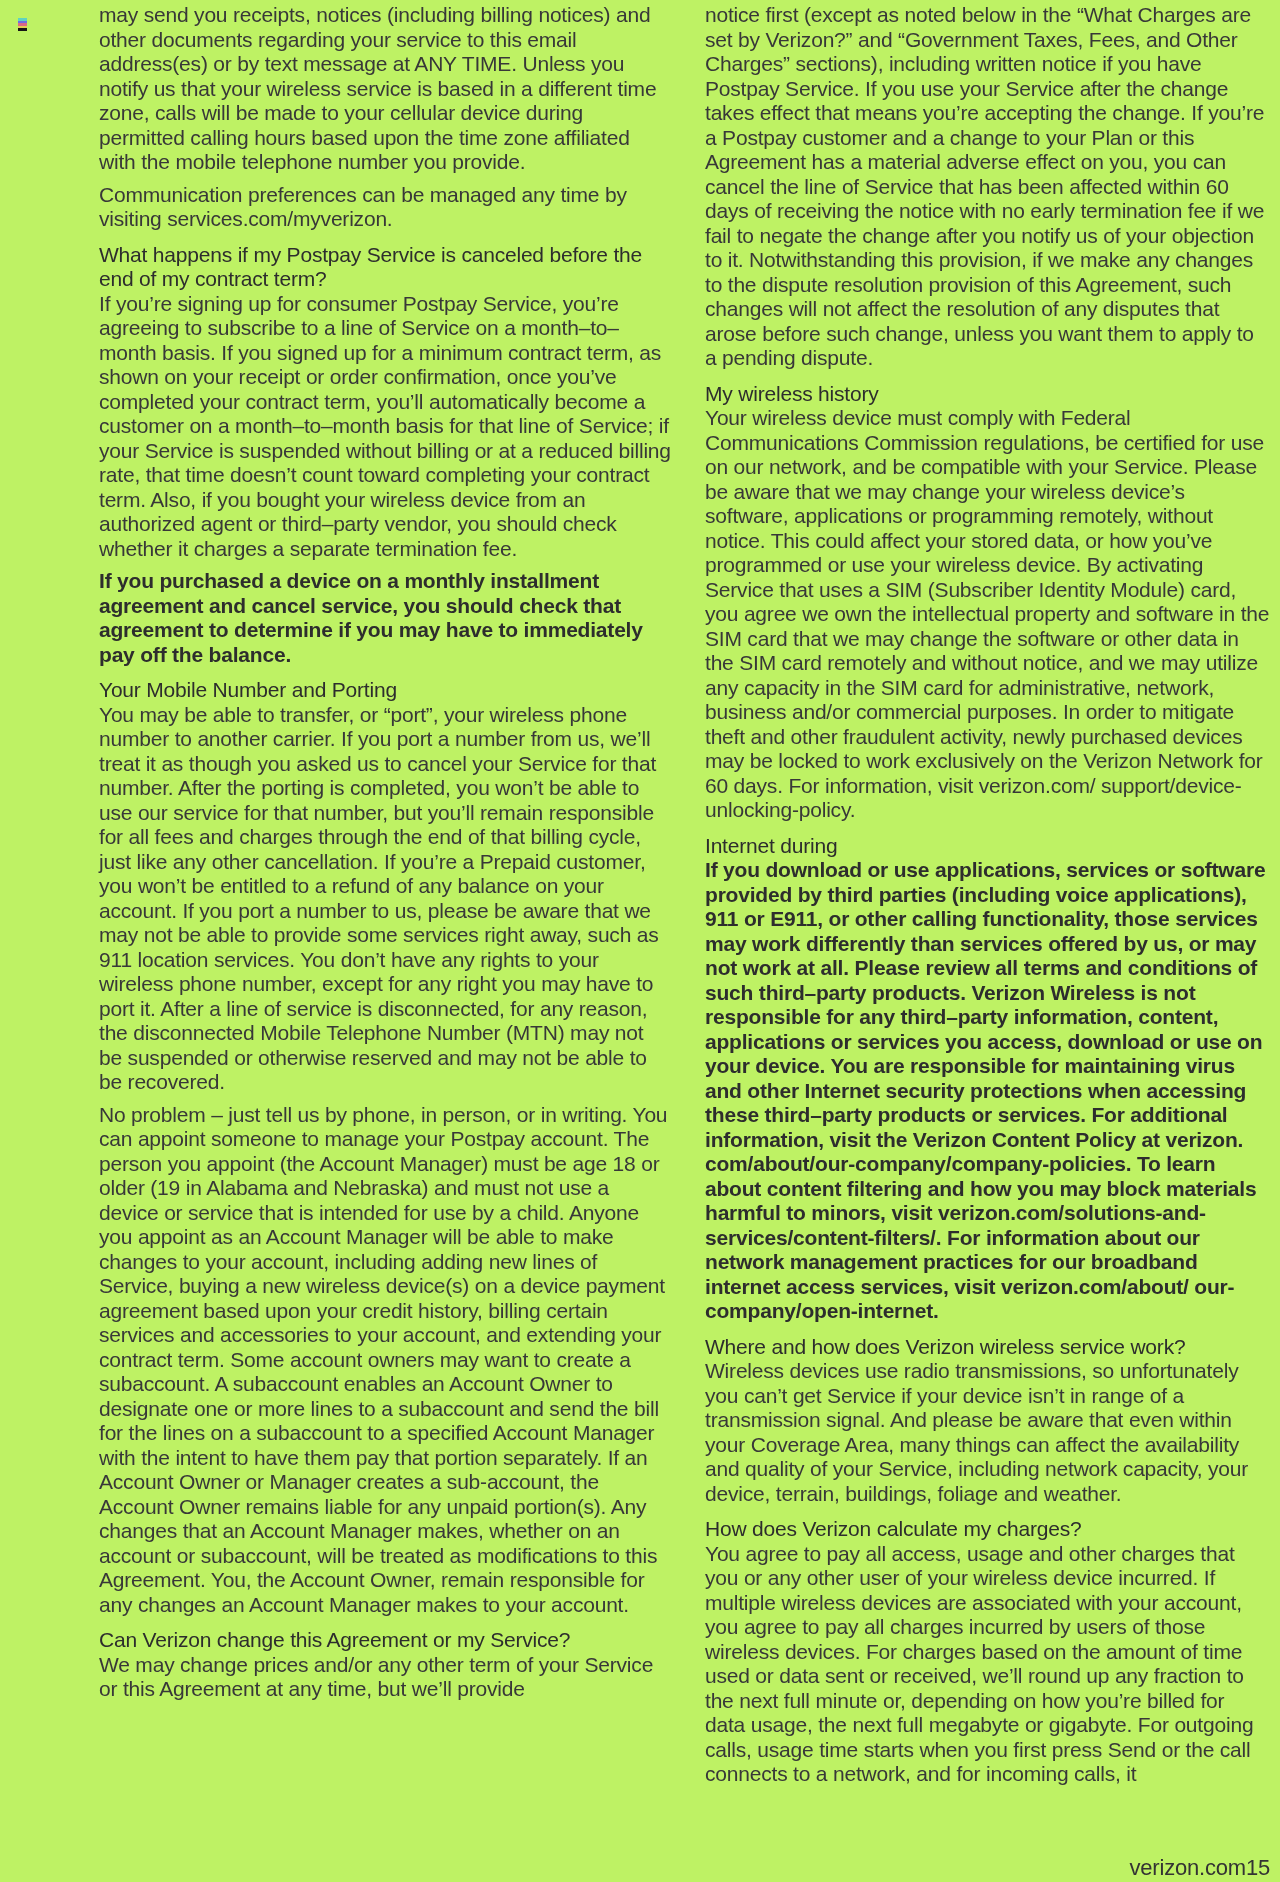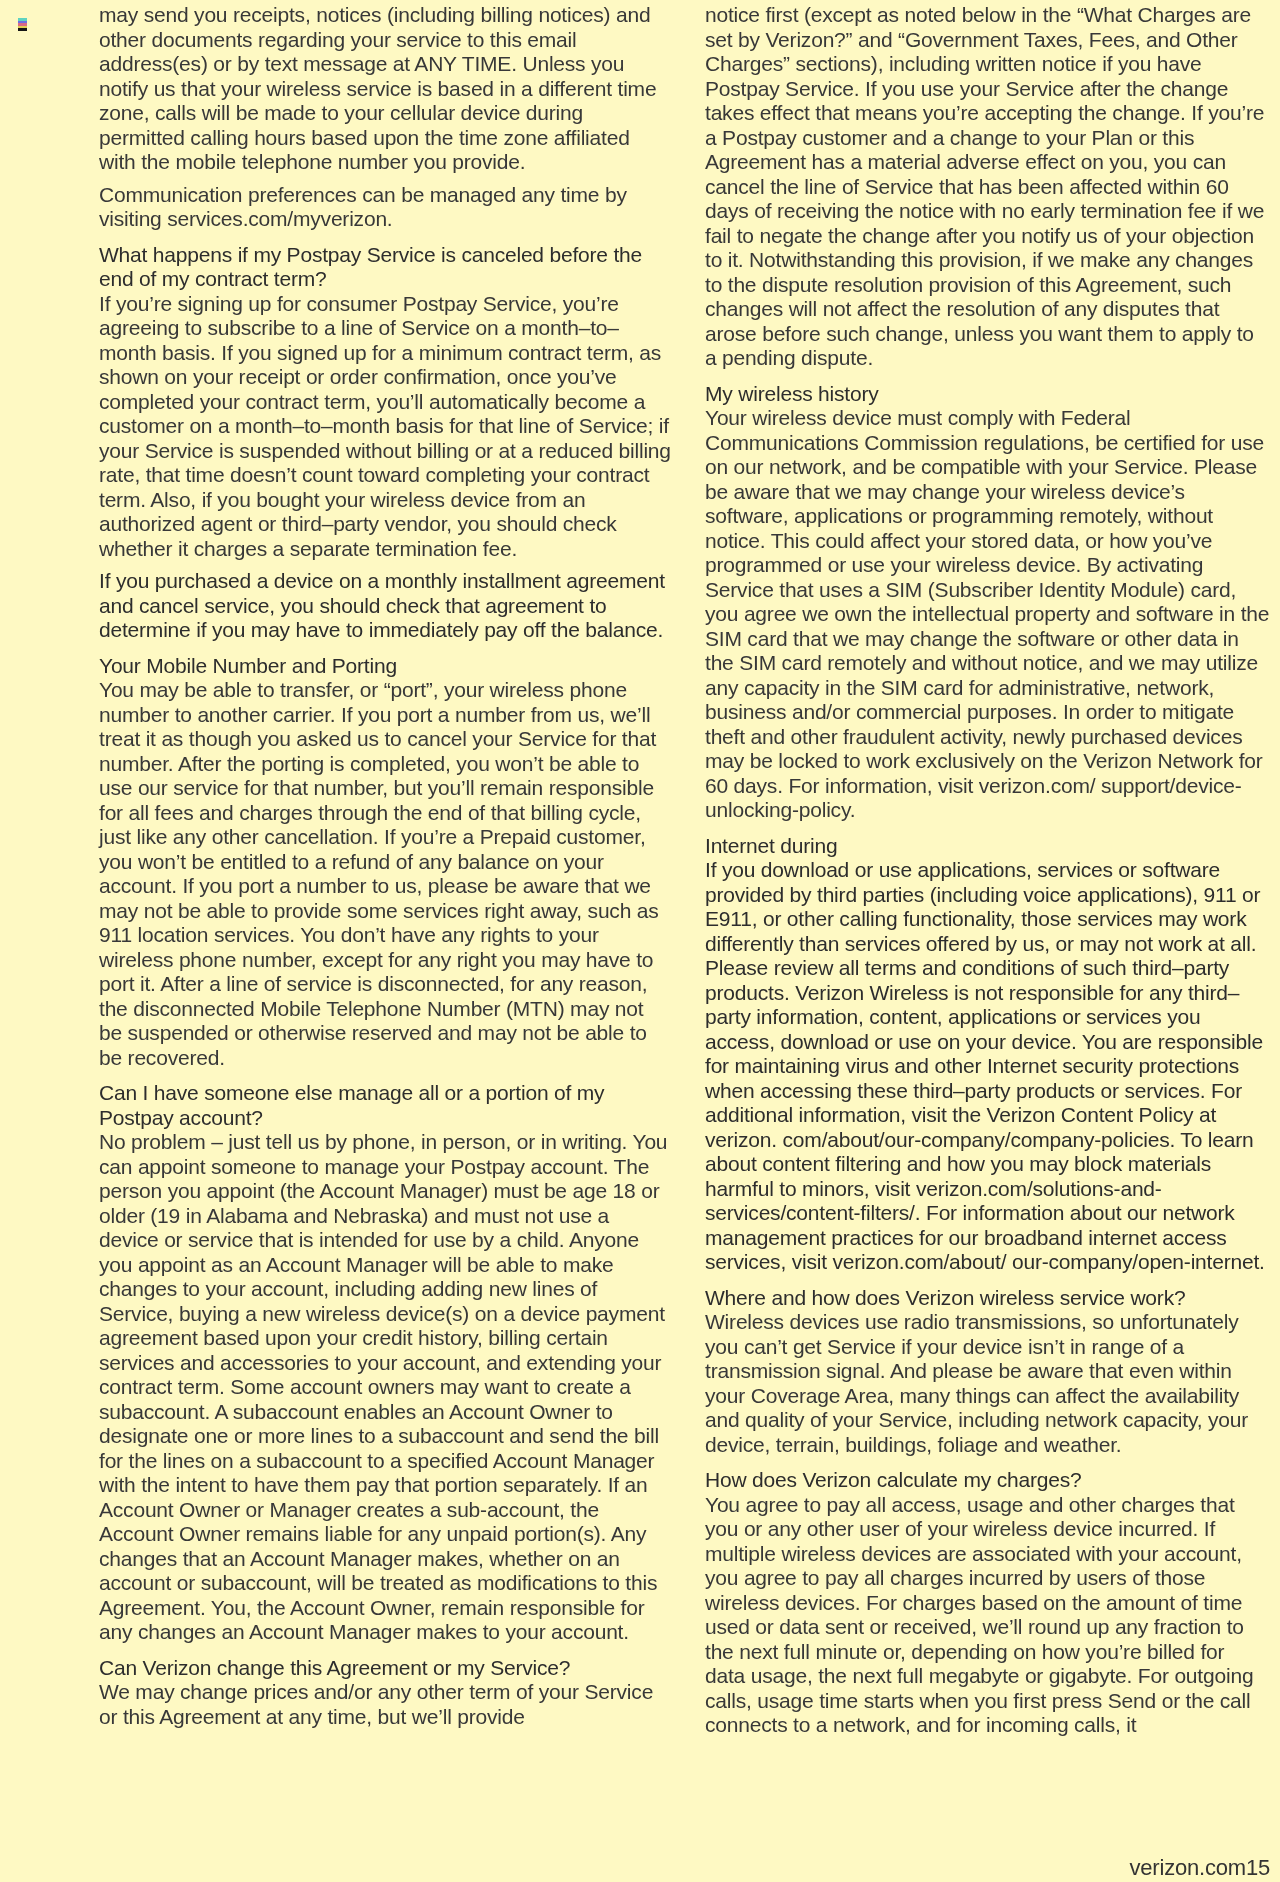--- a/index.html
+++ b/index.html
@@ -3,21 +3,21 @@
 <meta charset="utf-8">
 <style>
   * { box-sizing: border-box; }
   html, body { margin: 0; padding: 0; }
   body { background: #ffffff; }
 
   .page {
     position: relative;
     width: 1280px;
     height: 1882px;
-    background: #fef9c3;
+    background: #bef264;
     font-family: "Liberation Sans", sans-serif;
     color: #383838;
     overflow: hidden;
   }
 
   .reg-mark {
     position: absolute;
     left: 18px; top: 18px;
     width: 9px; height: 13px;
     display: flex; flex-direction: column;
@@ -41,21 +41,21 @@
     font-size: 21px;
     line-height: 24.5px;
     letter-spacing: -0.2px;
     overflow-wrap: break-word;
   }
   .heading {
     font-weight: 400;
     color: #2d2d2d;
     margin: 11px 0 0 0;
   }
-  .para.strong { font-weight: 400; color: #2d2d2d; }
+  .para.strong { font-weight: 700; color: #2d2d2d; }
 
   .footer {
     position: absolute;
     right: 10px;
     bottom: 2px;
     font-size: 22px;
     line-height: 24px;
     color: #333333;
     letter-spacing: -0.2px;
   }
@@ -75,21 +75,20 @@
   </div>
 
   <div class="col col-left">
     <p class="para">may send you receipts, notices (including billing notices) and other documents regarding your service to this email address(es) or by text message at ANY TIME. Unless you notify us that your wireless service is based in a different time zone, calls will be made to your cellular device during permitted calling hours based upon the time zone affiliated with the mobile telephone number you provide.</p>
     <p class="para">Communication preferences can be managed any time by visiting services.com/myverizon.</p>
     <h3 class="heading">What happens if my Postpay Service is canceled before the end of my contract term?</h3>
     <p class="para">If you’re signing up for consumer Postpay Service, you’re agreeing to subscribe to a line of Service on a month–to– month basis.  If you signed up  for a minimum contract term, as shown on your receipt or order confirmation, once you’ve completed your contract term, you’ll automatically become a customer on a month–to–month basis for that line of Service;  if your Service is suspended without billing or at a reduced billing rate, that time doesn’t count toward completing your contract term. Also, if you bought your wireless device from an authorized agent or third–party vendor, you should check whether it charges a separate termination fee.</p>
     <p class="para strong">If you purchased a device on a monthly installment agreement and cancel service, you should check that agreement to determine if you may have to immediately pay off the balance.</p>
     <h3 class="heading">Your Mobile Number and Porting</h3>
     <p class="para">You may be able to transfer, or “port”, your wireless phone number to another carrier. If you port a number from us, we’ll treat it as though you asked us to cancel your Service for that number. After the porting is completed, you won’t be able to use our service for that number, but you’ll remain responsible for all fees and charges through the end of that billing cycle, just like any other cancellation. If you’re a Prepaid customer, you won’t be entitled to a refund of any balance on your account. If you port a number to us, please be aware that we may not be able to provide some services right away, such as 911 location services. You don’t have any rights to your wireless phone number, except for any right you may have to port it.  After a line of service is disconnected, for any reason, the disconnected Mobile Telephone Number (MTN) may not be suspended or otherwise reserved and may not be able to be recovered.</p>
-    <h3 class="heading">Can I have someone else manage all or a portion of my Postpay account?</h3>
     <p class="para">No problem – just tell us by phone, in person, or in writing. You can appoint someone to manage your Postpay account. The person you appoint (the Account Manager) must be age 18 or older (19 in Alabama and Nebraska) and must not use a device or service that is intended for use by a child.  Anyone you appoint as an Account Manager will be able to make changes to your account, including adding new lines of Service, buying a new wireless device(s) on a device payment agreement based upon your credit history, billing certain services and accessories to your account, and extending your contract term. Some account owners may want to create a subaccount.  A subaccount enables an Account Owner to designate one or more lines to a subaccount and send the bill for the lines on a subaccount to a specified Account Manager with the intent to have them pay that portion separately.  If an Account Owner or Manager creates a sub-account, the Account Owner remains liable for any unpaid portion(s). Any changes that an Account Manager makes, whether on an account or subaccount, will be treated as modifications to this Agreement. You, the Account Owner, remain responsible for any changes an Account Manager makes to your account.</p>
     <h3 class="heading">Can Verizon change this Agreement or my Service?</h3>
     <p class="para">We may change prices and/or any other term of your Service or this Agreement at any time, but we’ll provide</p>
   </div>
 
   <div class="col col-right">
     <p class="para">notice first (except as noted below in the “What Charges are set by Verizon?” and “Government Taxes, Fees, and Other Charges” sections), including written notice if you have Postpay Service. If you use your Service after the change takes effect that means you’re accepting the change. If you’re a Postpay customer and a change to your Plan or this Agreement has a material adverse effect on you, you can cancel the line of Service that has been affected within 60 days of receiving the notice with no early termination fee if we fail to negate the change after you notify us of your objection to it. Notwithstanding this provision, if we make any changes to the dispute resolution provision of this Agreement, such changes will not affect the resolution of any disputes that arose before such change, unless you want them to apply to a pending dispute.</p>
     <h3 class="heading">My wireless history</h3>
     <p class="para">Your wireless device must comply with Federal Communications Commission regulations, be certified for use on our network, and be compatible with your Service. Please be aware that we may change your wireless device’s software, applications or programming remotely, without notice. This could affect your stored data, or how you’ve programmed or use your wireless device. By activating Service that uses a SIM (Subscriber Identity Module) card, you agree we own the intellectual property and software in the SIM card that we may change the software or other data in the SIM card remotely and without notice, and we may utilize any capacity in the SIM card for administrative, network, business and/or commercial purposes. In order to mitigate theft and other fraudulent activity, newly purchased devices may be locked to work exclusively on the Verizon Network for 60 days. For information, visit verizon.com/ support/device-unlocking-policy.</p>
     <h3 class="heading">Internet during</h3>

